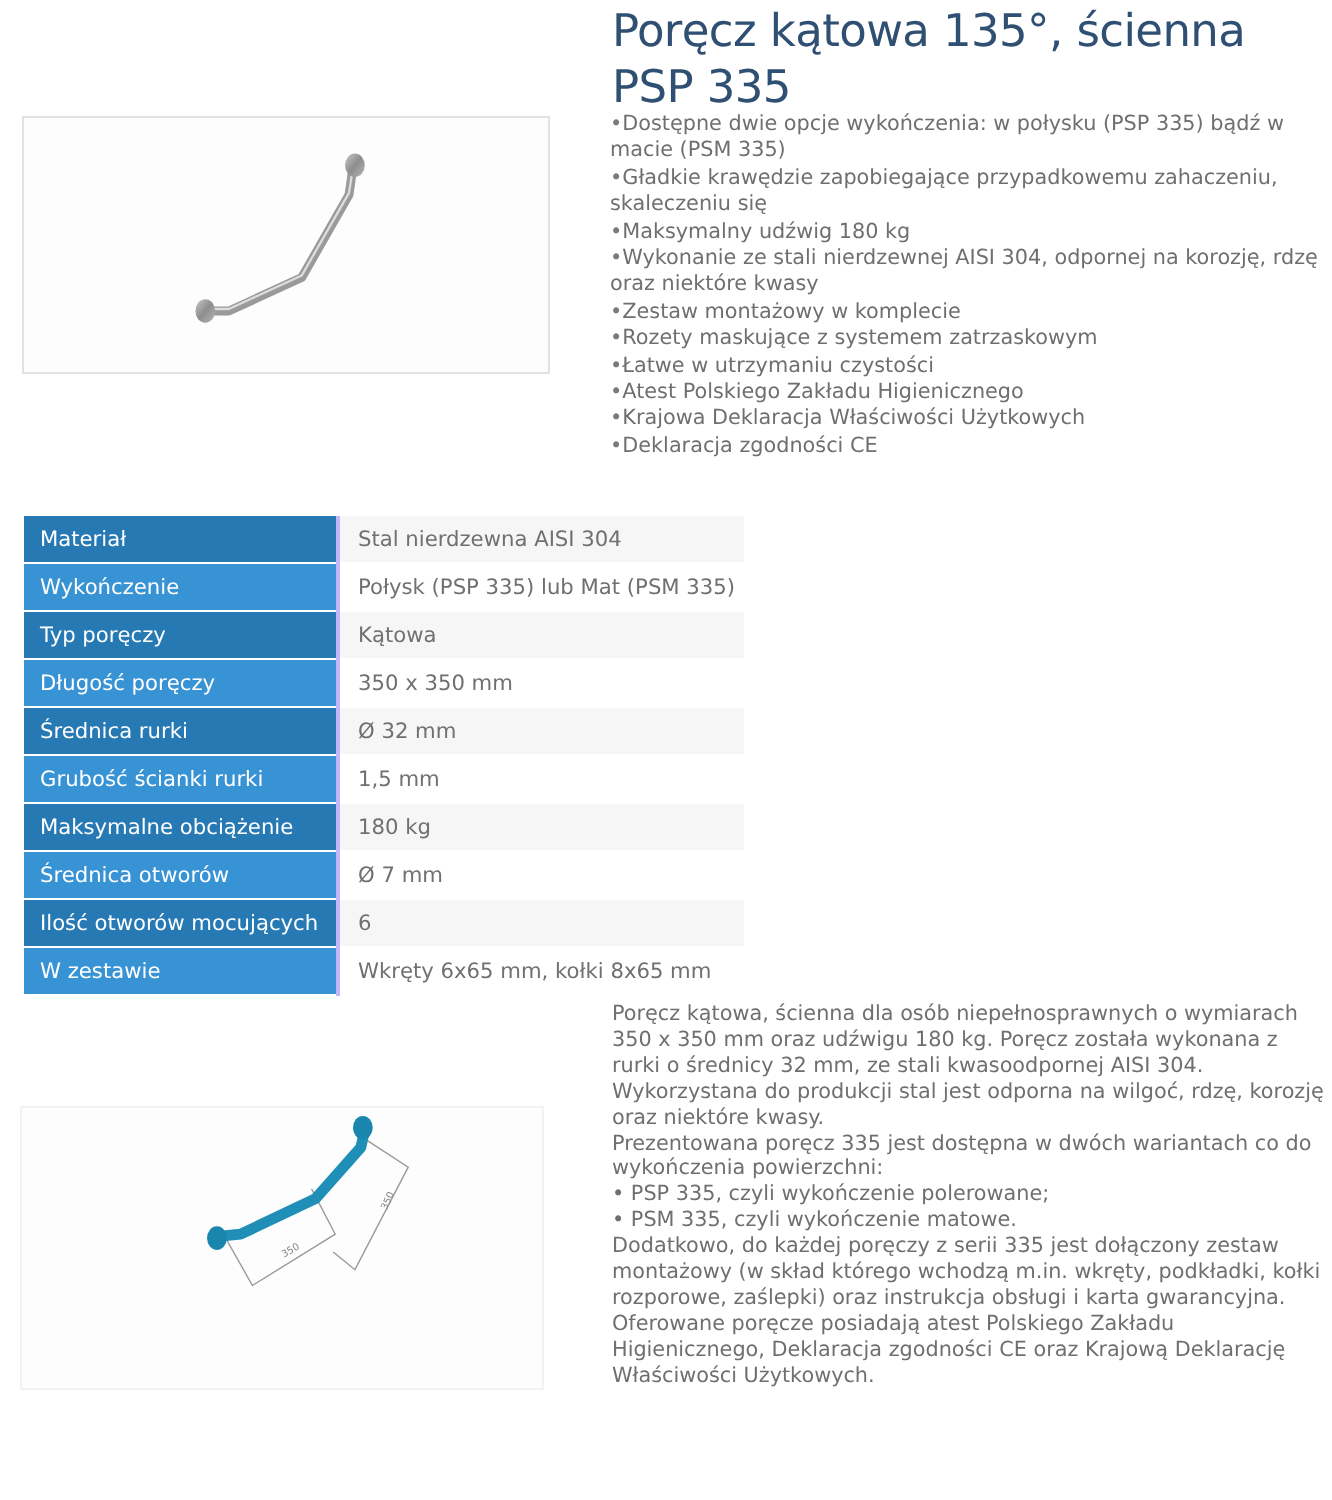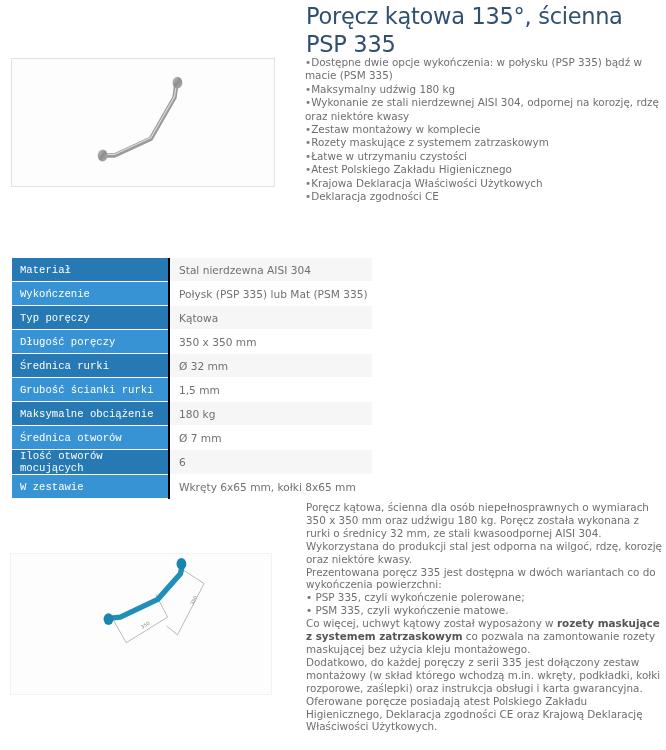--- a/index.html
+++ b/index.html
@@ -11,21 +11,21 @@
   .features { position:absolute; left:305px; top:56px; width:360px; margin:0; padding:0;
               list-style:none; font-size:10.4px; line-height:13.4px; color:#6f6f6f; }
   .features li { margin:0; padding:0; }
   .features li::before { content:"\2022 "; color:#7a7a7a; }
   .img-box { position:absolute; background:#fdfdfd; border:1px solid #e2e2e2; box-sizing:border-box; }
   .img1 { left:11px; top:58px; width:264px; height:129px; }
   .img2 { left:10px; top:553px; width:262px; height:142px; border-color:#f2f2f2; }
   .img-box svg { position:absolute; left:0; top:0; width:100%; height:100%; }
   .specs { position:absolute; left:12px; top:258px; width:360px; border-collapse:collapse; }
   .specs td { height:23px; padding:0 0 0 8px; font-size:10.6px; border-bottom:1px solid #ffffff; }
-  .specs td.lbl { width:148px; color:#ffffff; border-right:2px solid #000000;font-family:Liberation Mono, monospace; }
+  .specs td.lbl { width:148px; color:#ffffff; border-right:2px solid #c4b5fd; }
   .specs tr:nth-child(odd) td.lbl { background:#2779b3; }
   .specs tr:nth-child(even) td.lbl { background:#3893d4; }
   .specs td.val { color:#707070; padding-left:9px; }
   .specs tr:nth-child(odd) td.val { background:#f6f6f6; }
   .specs tr:nth-child(even) td.val { background:#ffffff; }
   .desc { position:absolute; left:306px; top:501px; width:360px; font-size:10.4px;
           line-height:12.9px; color:#6f6f6f; margin:0; }
   .desc p { margin:0; }
   .desc b { color:#555555; font-weight:bold; }
 </style>
@@ -48,20 +48,21 @@
     </defs>
     <polyline points="93,98 103,98 140,81 164,39 166,25" fill="none" stroke="#9a9a9a" stroke-width="4.5" stroke-linecap="round" stroke-linejoin="round"></polyline>
     <polyline points="93,97 103,97 140,80 164,38 166,25" fill="none" stroke="#dcdcdc" stroke-width="1.2" stroke-linecap="round" stroke-linejoin="round"></polyline>
     <ellipse cx="91" cy="98" rx="5" ry="6" fill="url(#steel)"></ellipse>
     <ellipse cx="167" cy="24" rx="5" ry="6" fill="url(#steel)"></ellipse>
   </svg>
 </div>
 
 <ul class="features">
   <li>Dostępne dwie opcje wykończenia: w połysku (PSP 335) bądź w macie (PSM 335)</li>
+  <li>Gładkie krawędzie zapobiegające przypadkowemu zahaczeniu, skaleczeniu się</li>
   <li>Maksymalny udźwig 180 kg</li>
   <li>Wykonanie ze stali nierdzewnej AISI 304, odpornej na korozję, rdzę oraz niektóre kwasy</li>
   <li>Zestaw montażowy w komplecie</li>
   <li>Rozety maskujące z systemem zatrzaskowym</li>
   <li>Łatwe w utrzymaniu czystości</li>
   <li>Atest Polskiego Zakładu Higienicznego</li>
   <li>Krajowa Deklaracja Właściwości Użytkowych</li>
   <li>Deklaracja zgodności CE</li>
 </ul>
 
@@ -124,15 +125,14 @@
     <ellipse cx="98" cy="66" rx="5" ry="6" fill="#1a86ad"></ellipse>
     <ellipse cx="172" cy="10" rx="5" ry="6" fill="#1a86ad"></ellipse>
   </svg>
 </div>
 
 <div class="desc">
   <p>Poręcz kątowa, ścienna dla osób niepełnosprawnych o wymiarach 350 x 350 mm oraz udźwigu 180 kg. Poręcz została wykonana z rurki o średnicy 32 mm, ze stali kwasoodpornej AISI 304. Wykorzystana do produkcji stal jest odporna na  wilgoć, rdzę, korozję oraz niektóre kwasy.</p>
   <p>Prezentowana poręcz 335 jest dostępna w dwóch wariantach co do wykończenia powierzchni:</p>
   <p>• PSP 335, czyli wykończenie polerowane;</p>
   <p>• PSM 335, czyli wykończenie matowe.</p>
-  <p><span>Co więcej, uchwyt kątowy został wyposażony w </span><b>rozety maskujące z systemem zatrzaskowym</b><span> co pozwala na zamontowanie rozety maskującej bez użycia kleju montażowego.</span></p>
   <p>Dodatkowo, do każdej poręczy z serii 335 jest dołączony zestaw montażowy (w skład którego wchodzą m.in. wkręty, podkładki, kołki rozporowe, zaślepki) oraz instrukcja obsługi i karta gwarancyjna. Oferowane poręcze posiadają atest Polskiego Zakładu Higienicznego, Deklaracja zgodności CE oraz Krajową Deklarację Właściwości Użytkowych.</p>
 </div>
 
 </body></html>

